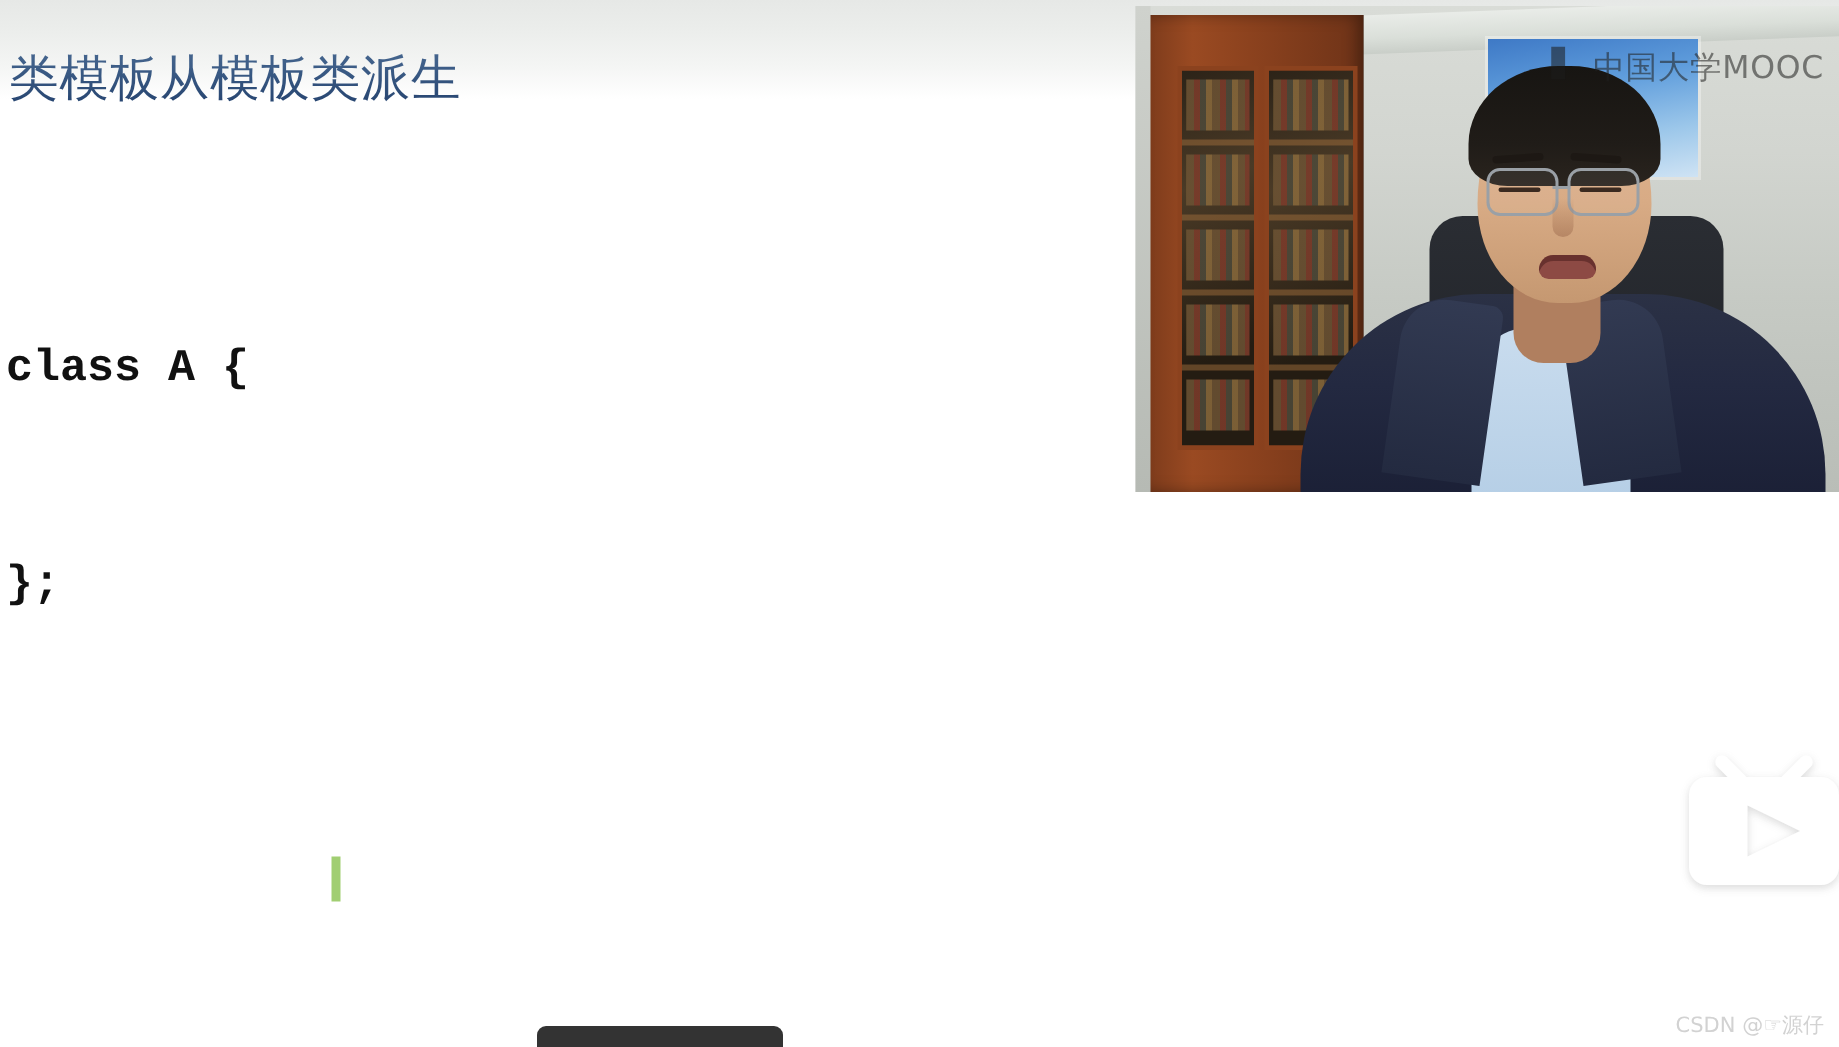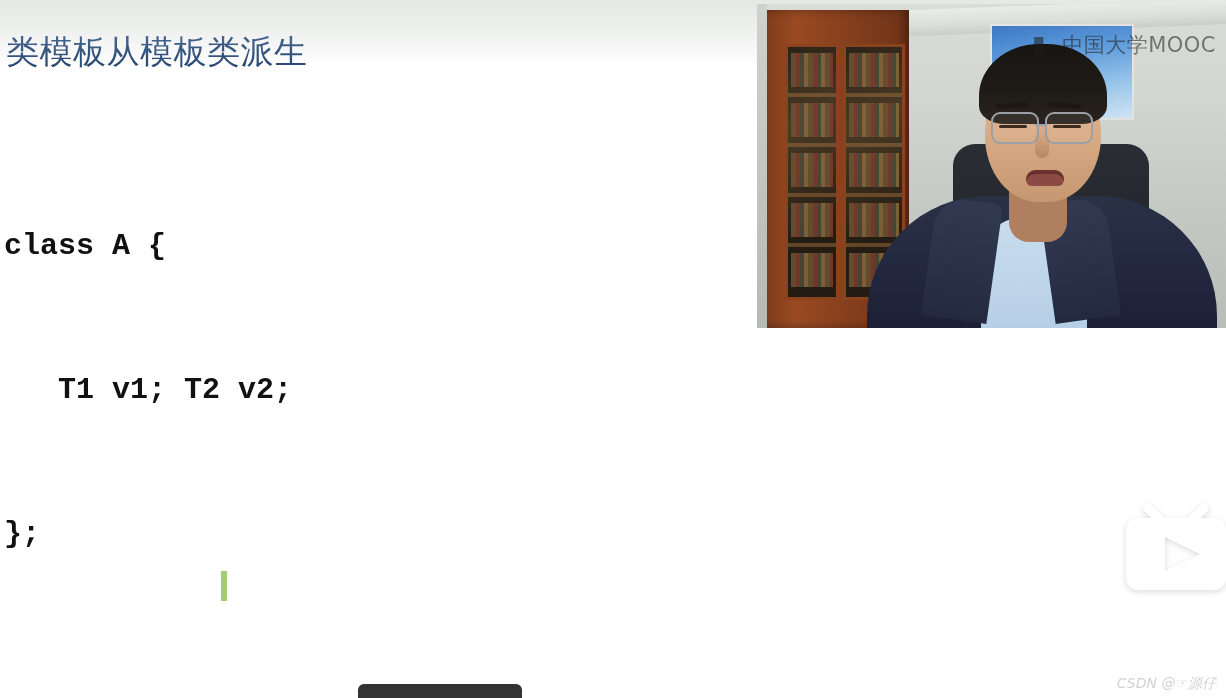--- a/index.html
+++ b/index.html
@@ -204,21 +204,21 @@
   }
   #v-mouth {
     position: absolute; left: 269px; top: 166px; width: 38px; height: 16px;
     background: #8d4a44; border-radius: 18px 18px 12px 12px;
     box-shadow: inset 0 4px 0 rgba(60,20,20,.45);
   }
 
   
   #mooc {
     position: absolute; right: 10px; top: 27px;
-    display: flex; align-items: flex-end; gap: 6px;
+    display: flex; align-items: flex-start; gap: 6px;
     opacity: .55;
   }
   #mooc-logo {
     width: 22px; height: 22px;
     background: #1c1c1c;
     clip-path: polygon(0 0, 42% 0, 42% 100%, 0 100%, 0 0);
     position: relative;
   }
   #mooc-logo::after {
     content: "";
@@ -250,34 +250,32 @@
   }
 
   
   #csdn {
     position: absolute;
     right: 10px; bottom: 5px;
     font-family: "DejaVu Sans", "Liberation Sans", sans-serif;
     font-size: 14px;
     color: #d2d2d2;
     white-space: nowrap;
-    font-style: italic;
   }
 </style>
 </head>
 <body>
 
 <div id="slide">
 
   <div id="title">类模板从模板类派生</div>
 
   <div id="code">
 
     <div class="ln">class A {</div>
-    <div class="ln">   T1 v1; T2 v2;</div>
     <div class="ln">};</div>
     
     
 
     
 
     
     
     
 

